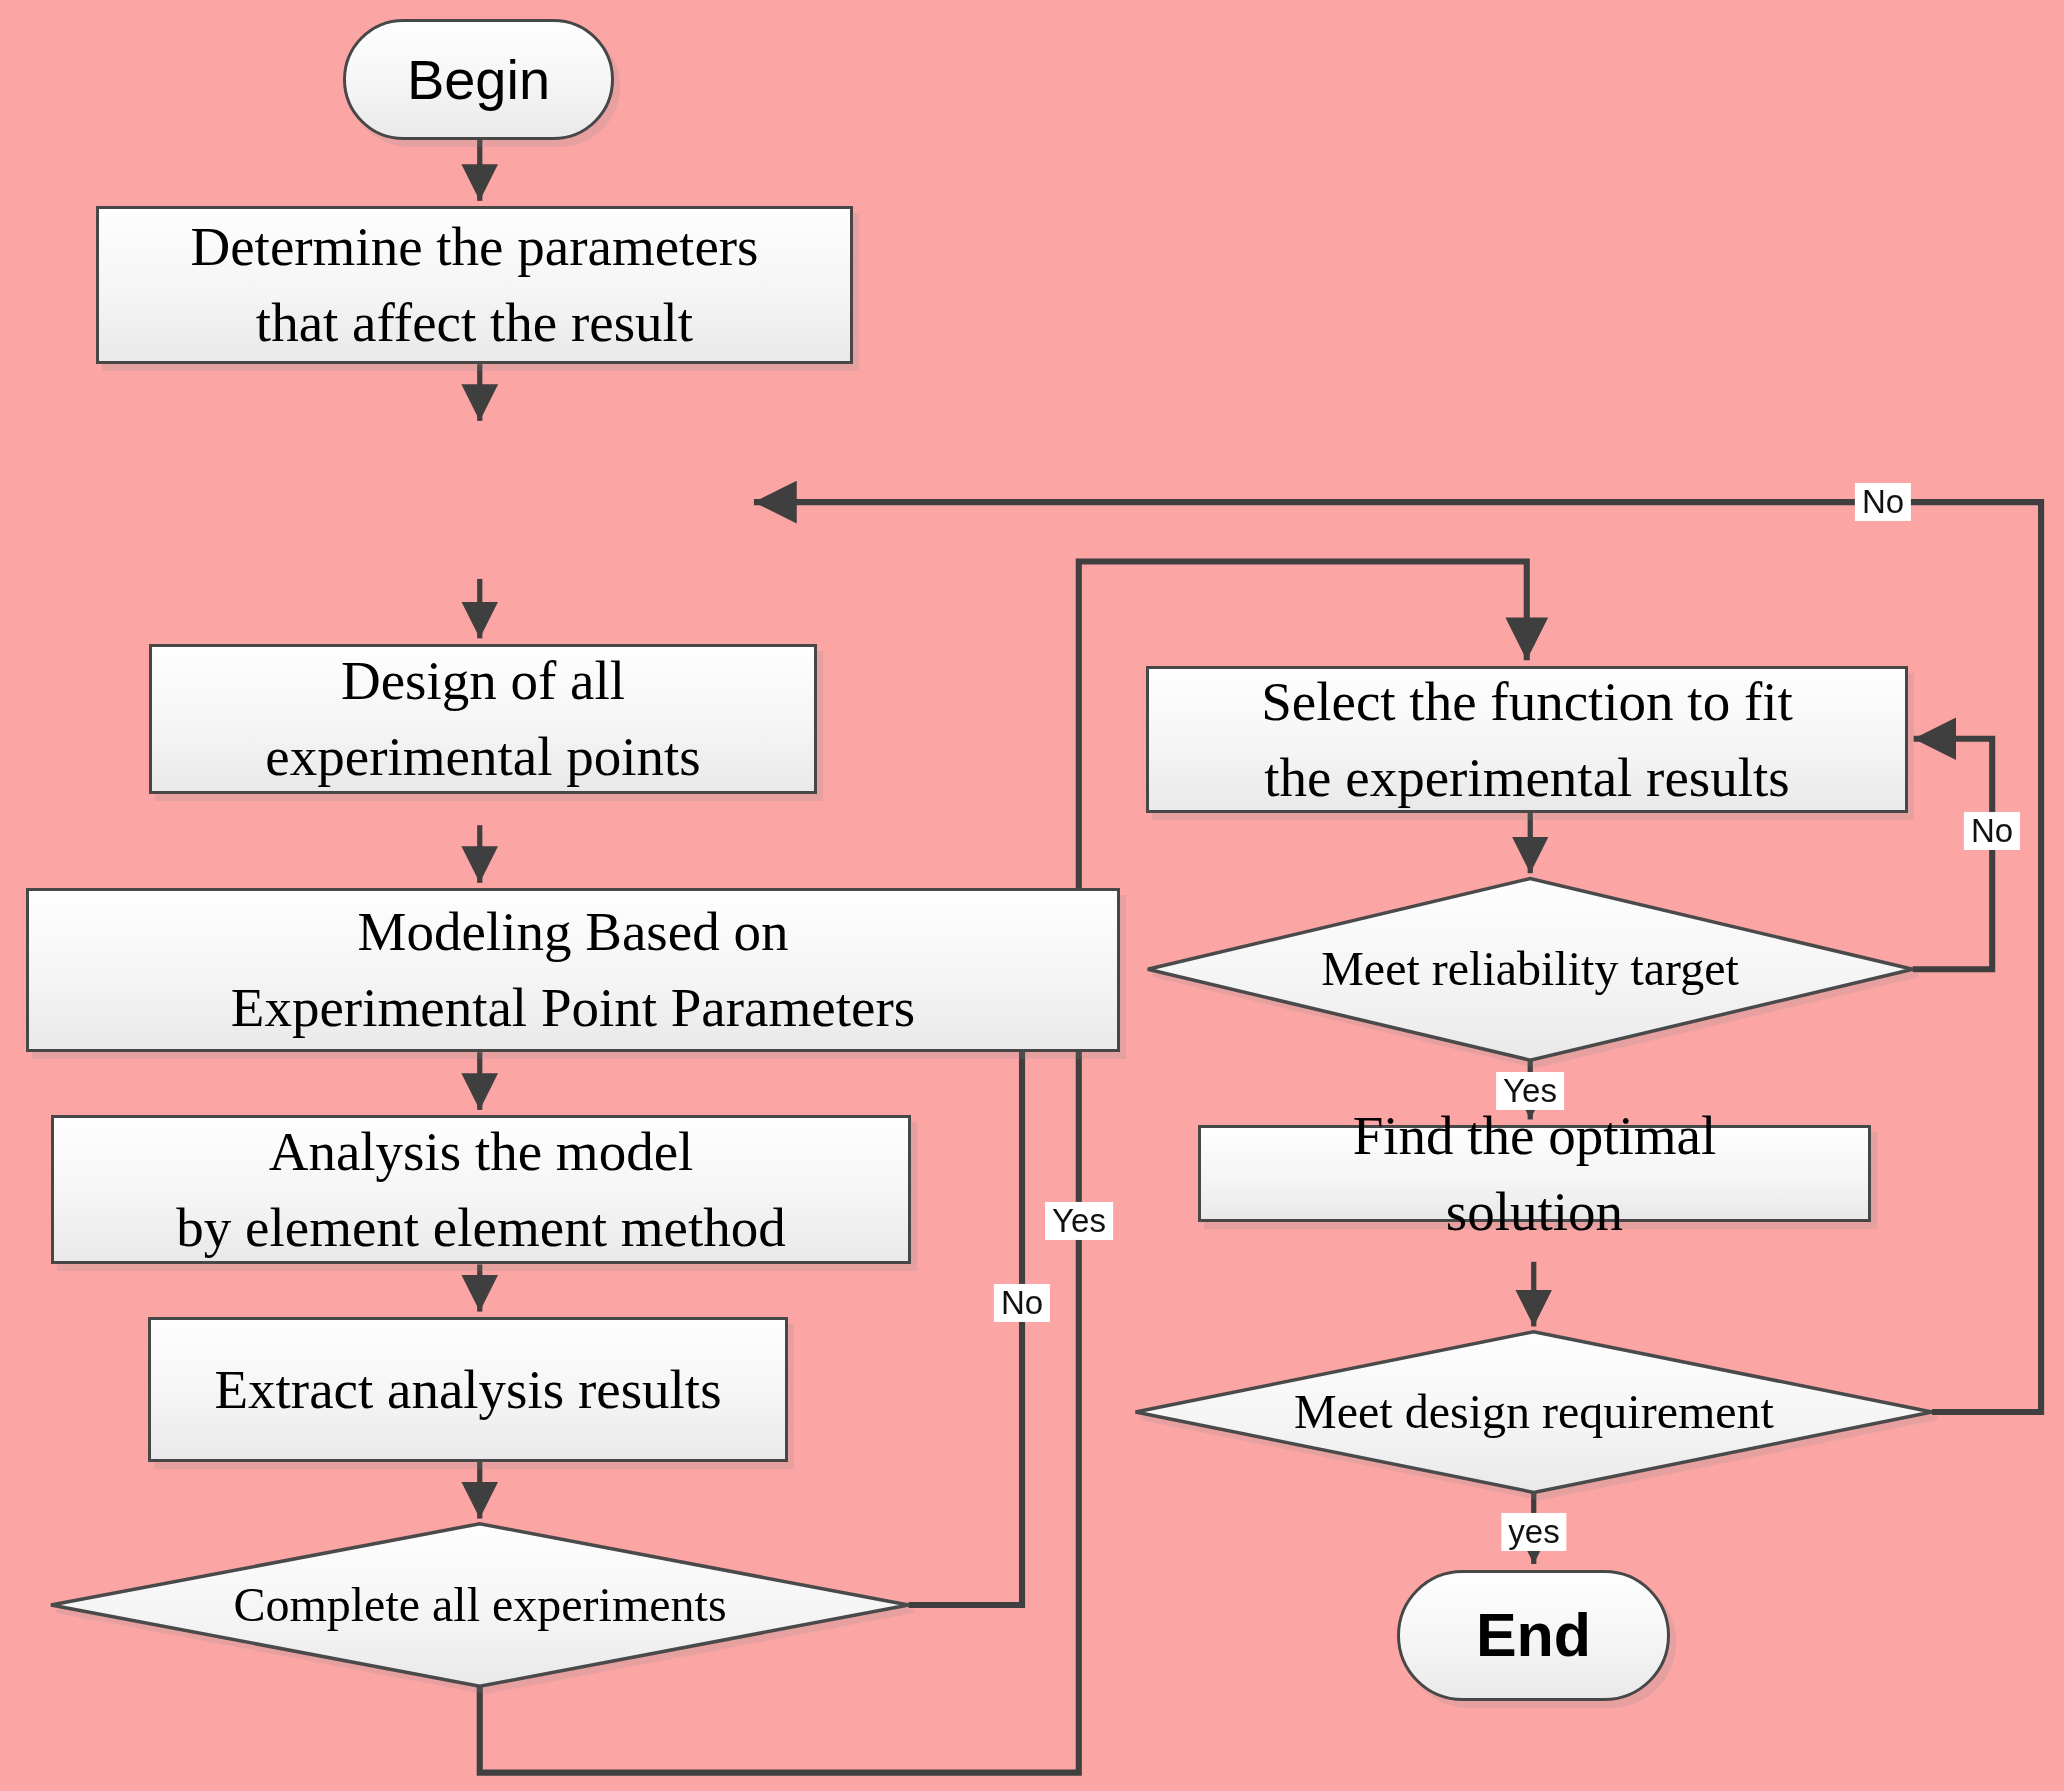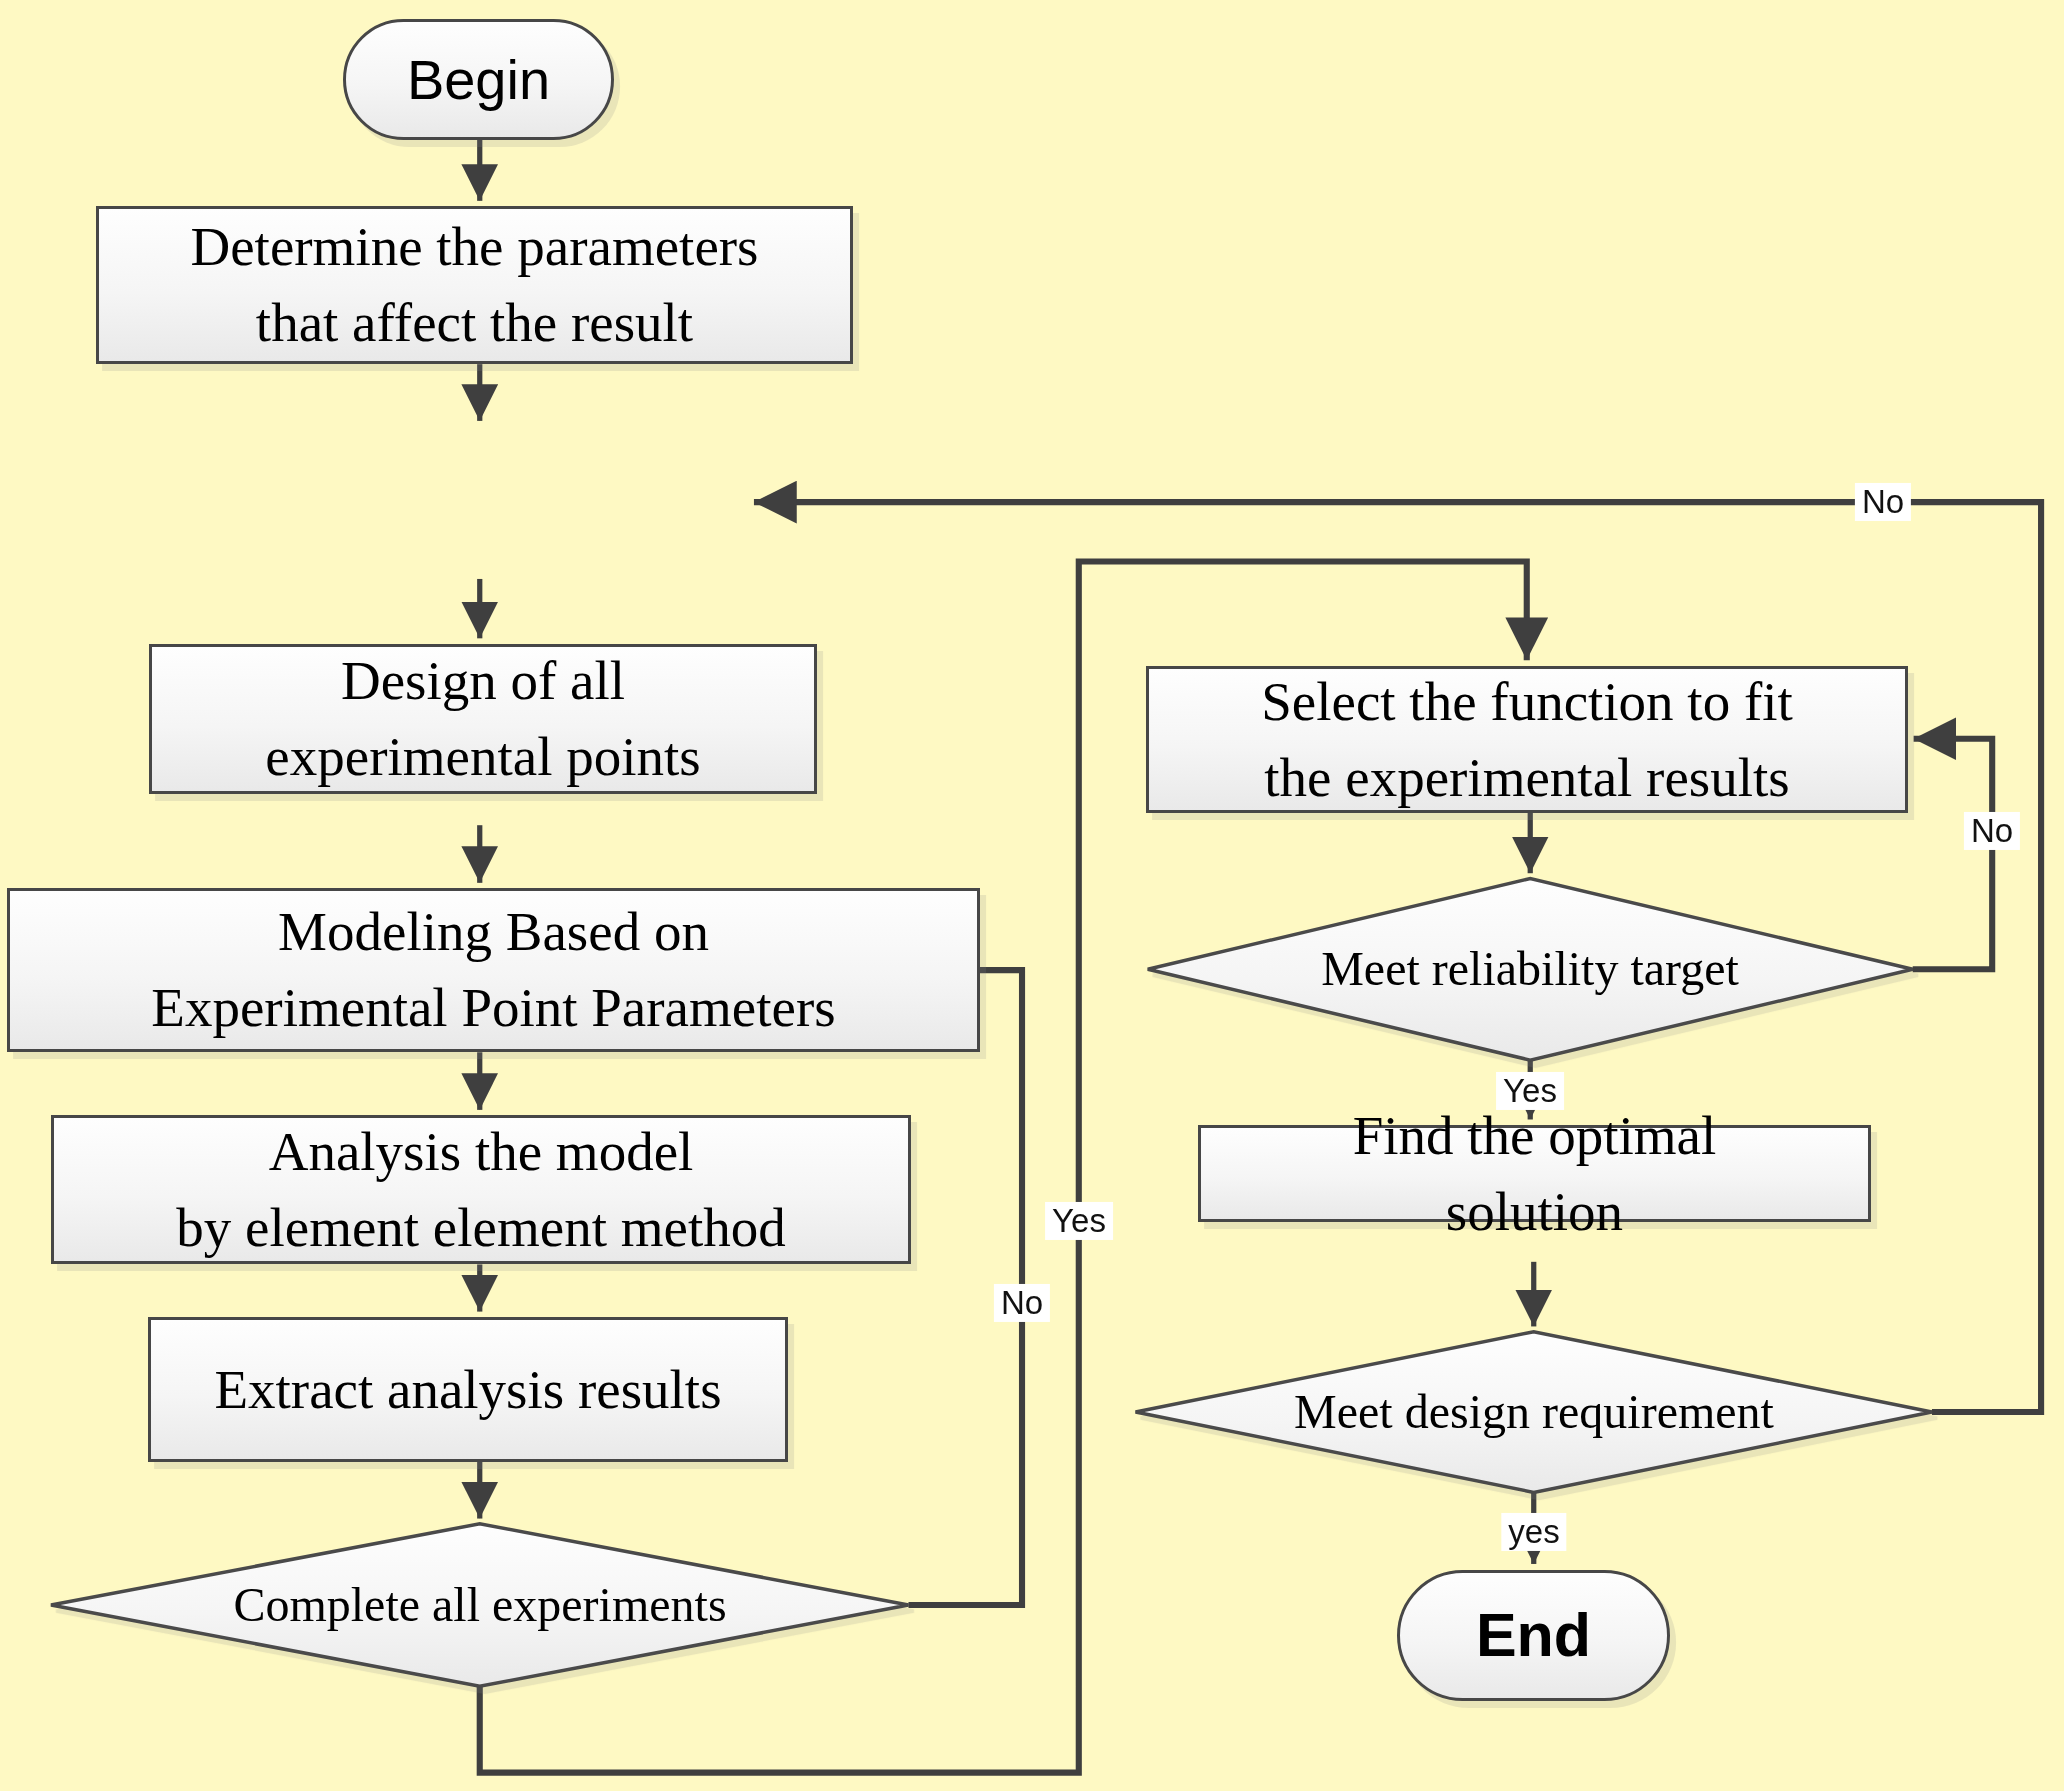--- a/index.html
+++ b/index.html
@@ -1,19 +1,19 @@
 <!DOCTYPE html>
 <html style="font-size:14px"><head>
 <meta charset="utf-8">
 <style>
   html,body{margin:0;padding:0;background:#ffffff;}
   #canvas{
     position:relative;
     width:2065px;height:1791px;
-    background:#fef9c3;
+    background:#fca5a5;
     font-family:"Liberation Serif", serif;
     overflow:hidden;
   }
   #wires{position:absolute;left:0;top:0;width:100%;height:100%;z-index:1;}
   .node{
     position:absolute;z-index:2;
     display:flex;align-items:center;justify-content:center;
     text-align:center;
     border:3.5px solid #474747;
     background:linear-gradient(180deg,#fefefe 0%,#f5f5f5 55%,#e9e9e9 100%);
@@ -92,21 +92,21 @@
 
   <div class="node terminator" style="left:343px;top:19px;width:271px;height:121px;">Begin</div>
 
   <div class="node" style="left:96px;top:206px;width:757px;height:158px;">Determine the parameters
 that affect the result</div>
 
 
   <div class="node" style="left:149px;top:644px;width:668px;height:150px;">Design of all
 experimental points</div>
 
-  <div class="node" style="left:7px;top:888px;width:973px;height:164px;">Modeling Based on
+  <div class="node" style="left:26px;top:888px;width:1094px;height:164px;">Modeling Based on
 Experimental Point Parameters</div>
 
   <div class="node" style="left:51px;top:1115px;width:860px;height:149px;">Analysis the model
 by element element method</div>
 
   <div class="node" style="left:148px;top:1317px;width:640px;height:145px;">Extract analysis results</div>
 
   <div class="node" style="left:1146px;top:666px;width:762px;height:147px;">Select the function to fit
 the experimental results</div>
 

